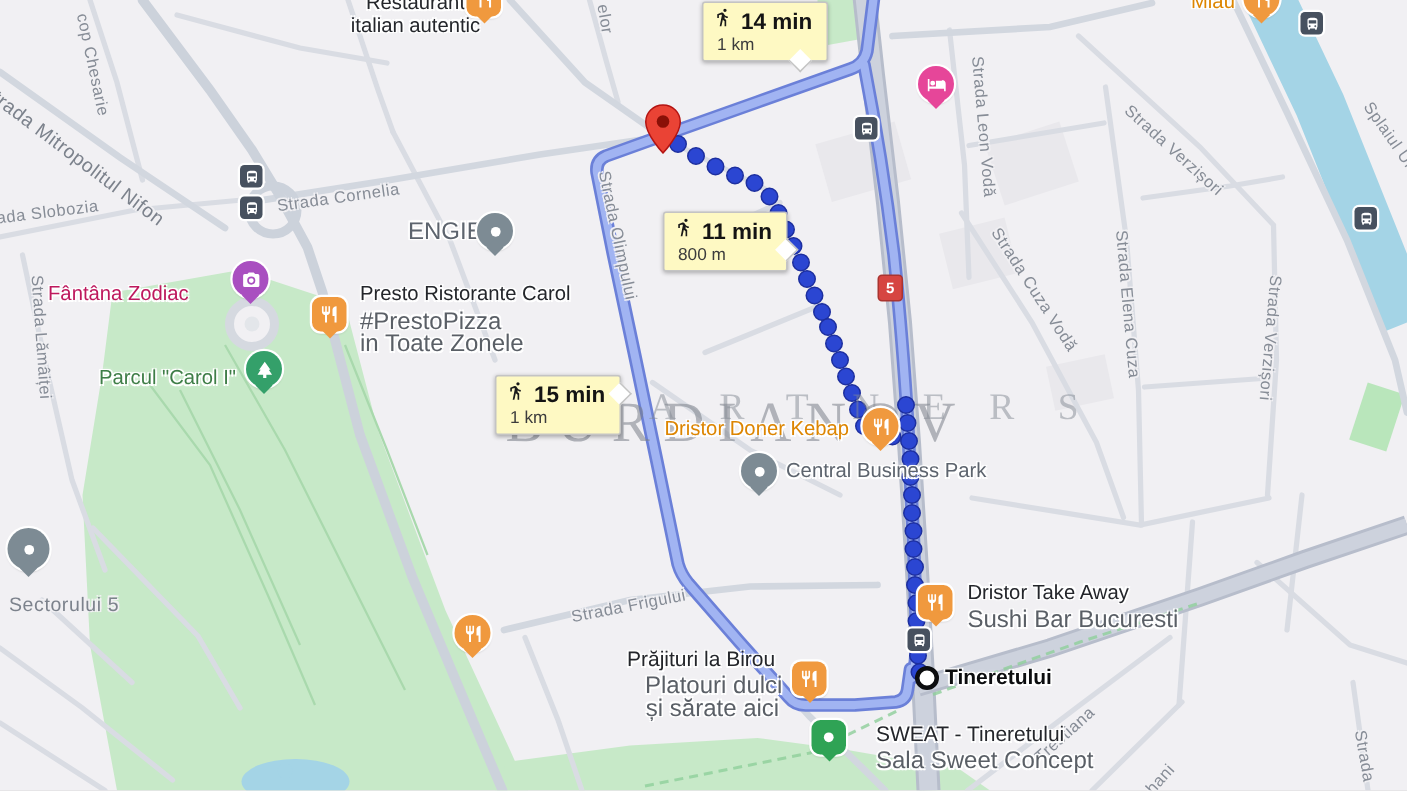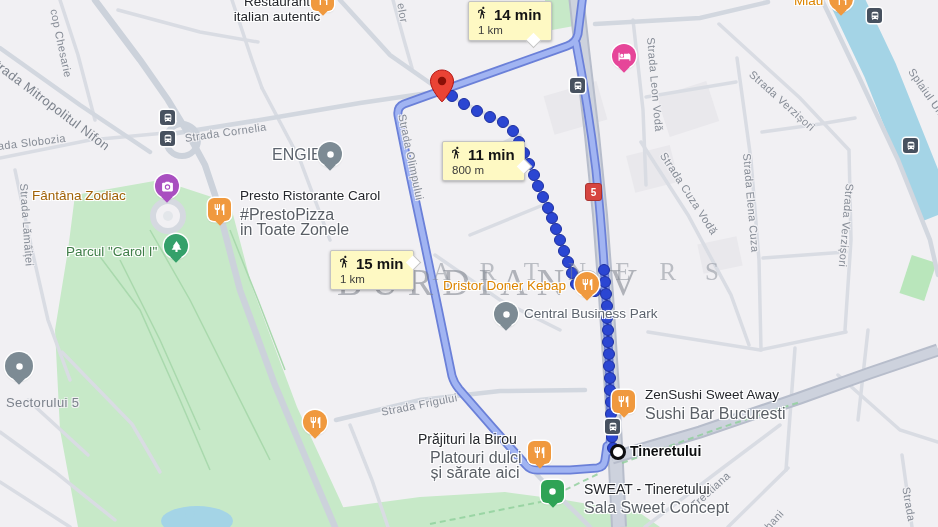--- a/index.html
+++ b/index.html
@@ -7,21 +7,21 @@
          font-family:"Liberation Sans",sans-serif;cursor:grab;}
   #geo{position:absolute;left:0;top:0;z-index:1;}
   .lbl{position:absolute;white-space:nowrap;transform-origin:left top;z-index:6;}
   .street{font-size:11px;letter-spacing:.4px;color:#868c96;
           text-shadow:-1px -1px 0 #f1f0f3,1px -1px 0 #f1f0f3,-1px 1px 0 #f1f0f3,1px 1px 0 #f1f0f3,0 0 2px #f1f0f3;}
   .street.big{font-size:13px;color:#7c828c;}
   .poi{font-size:13.5px;color:#24262b;
        text-shadow:-1px -1px 0 #fff,1px -1px 0 #fff,-1px 1px 0 #fff,1px 1px 0 #fff,0 0 3px #fff;}
   .poi.sub{font-size:16px;color:#5a5f66;}
   .poi.gray{color:#5d646e;}
-  .poi.purple{color:#a16207;}
+  .poi.purple{color:#be185d;}
   .poi.green{color:#3e7d47;}
   .poi.orange{color:#dd8500;}
   .poi.bold{font-weight:bold;font-size:14px;color:#0c0d0f;}
   .wm{position:absolute;font-family:"Liberation Serif",serif;z-index:5;white-space:nowrap;pointer-events:none;}
   .wm1{left:337px;top:220px;font-size:38px;letter-spacing:9px;color:rgba(122,128,137,.55);margin-top:40px;}
   .wm2{left:392px;top:258px;font-size:25px;letter-spacing:29px;color:rgba(132,138,147,.5);}
   
   .icon{position:absolute;z-index:7;display:flex;align-items:center;justify-content:center;
         background:currentColor;box-shadow:0 0 0 1.5px #fff,0 1px 2px rgba(0,0,0,.35);}
   .icon svg{width:13px;height:13px;fill:#fff;position:relative;z-index:2;}
@@ -244,21 +244,21 @@
     <div>italian autentic</div>
   </div>
   <div class="lbl poi gray" style="left:272px;top:146px;font-size:16px">ENGIE</div>
   <div class="lbl poi" style="left:240px;top:188px">Presto Ristorante Carol</div>
   <div class="lbl poi sub" style="left:240px;top:206px">#PrestoPizza</div>
   <div class="lbl poi sub" style="left:240px;top:221px">in Toate Zonele</div>
   <div class="lbl poi purple" style="left:32px;top:188px">Fântâna Zodiac</div>
   <div class="lbl poi green" style="left:66px;top:244px">Parcul "Carol I"</div>
   <div class="lbl poi orange" style="left:443px;top:278px">Dristor Doner Kebap</div>
   <div class="lbl poi gray" style="left:524px;top:306px">Central Business Park</div>
-  <div class="lbl poi" style="left:645px;top:387px">ZenSushi Sweet Away</div>
+  <div class="lbl poi" style="left:645px;top:387px">Dristor Take Away</div>
   <div class="lbl poi sub" style="left:645px;top:405px">Sushi Bar Bucuresti</div>
   <div class="lbl poi bold" style="left:630px;top:443px">Tineretului</div>
   <div class="lbl poi" style="left:584px;top:481px;font-size:14px">SWEAT - Tineretului</div>
   <div class="lbl poi sub" style="left:584px;top:499px">Sala Sweet Concept</div>
   <div class="lbl poi" style="left:418px;top:431px;font-size:14px">Prăjituri la Birou</div>
   <div class="lbl poi sub" style="left:430px;top:449px;width:90px;text-align:right">Platouri dulci</div>
   <div class="lbl poi sub" style="left:430px;top:464px;width:90px;text-align:center">și sărate aici</div>
   <div class="lbl poi orange" style="left:794px;top:-7px">Miau</div>
 
   <div class="icon sq orangeI" style="left:311px;top:-12px">

